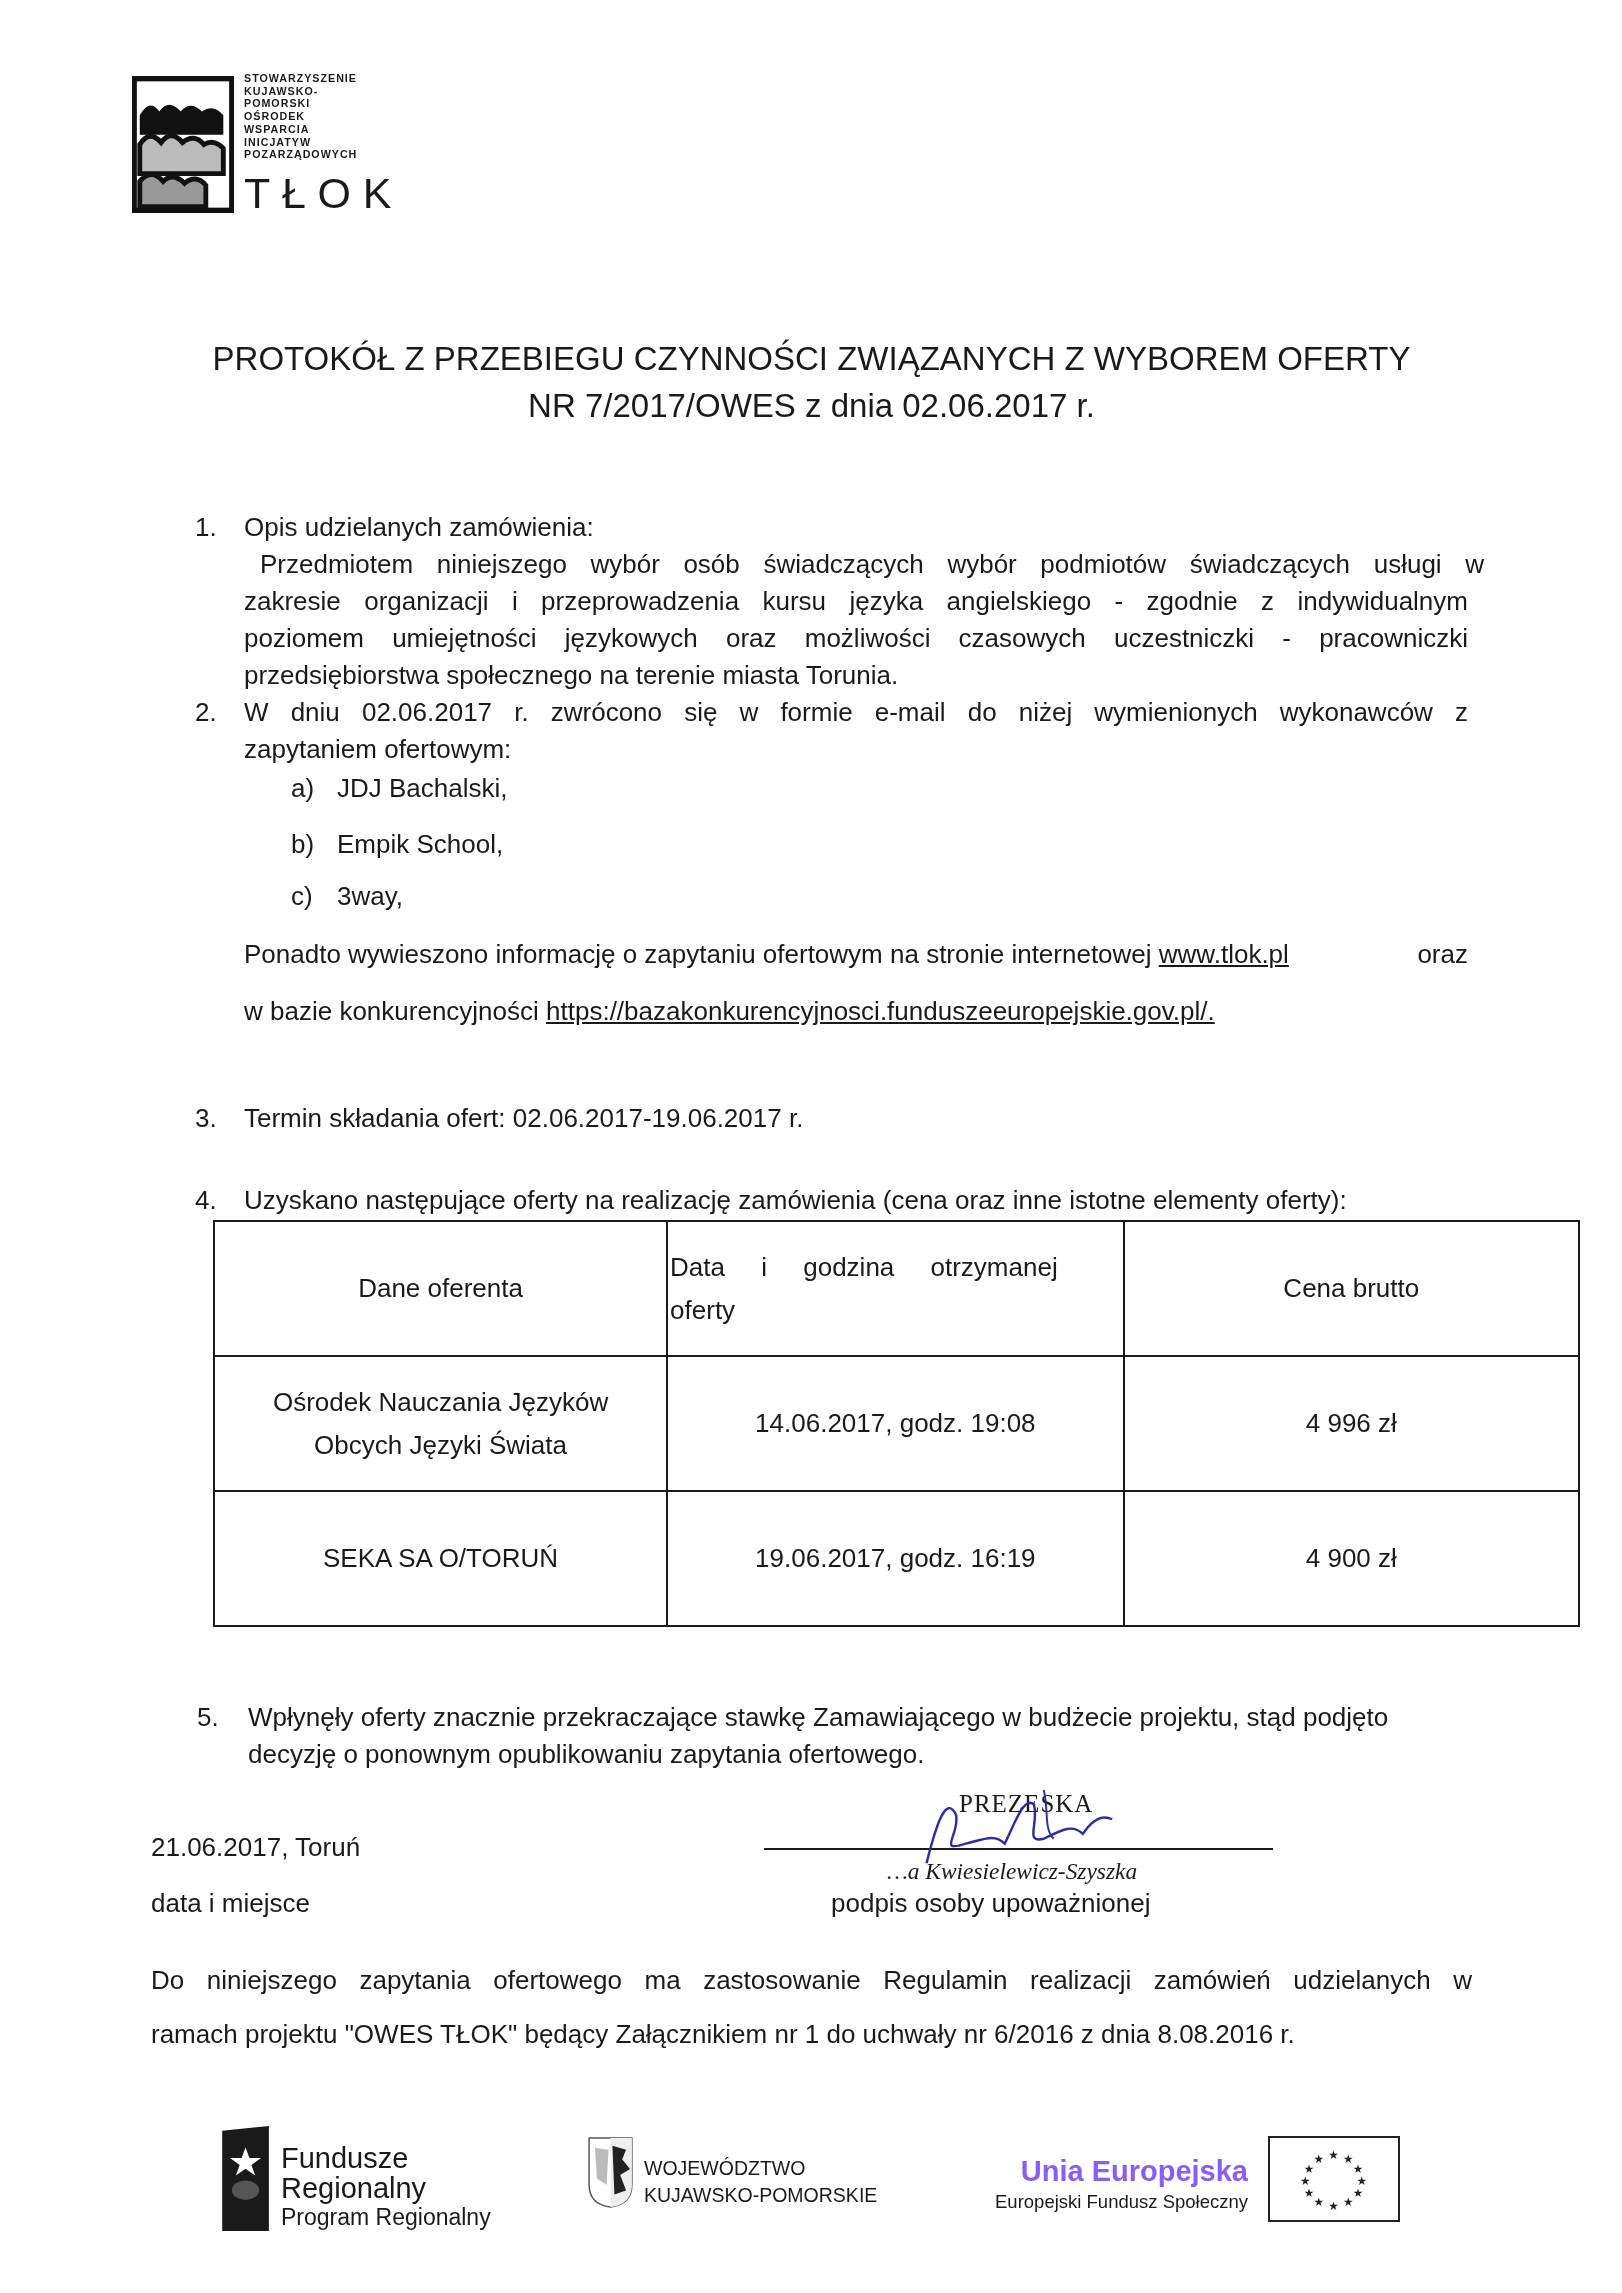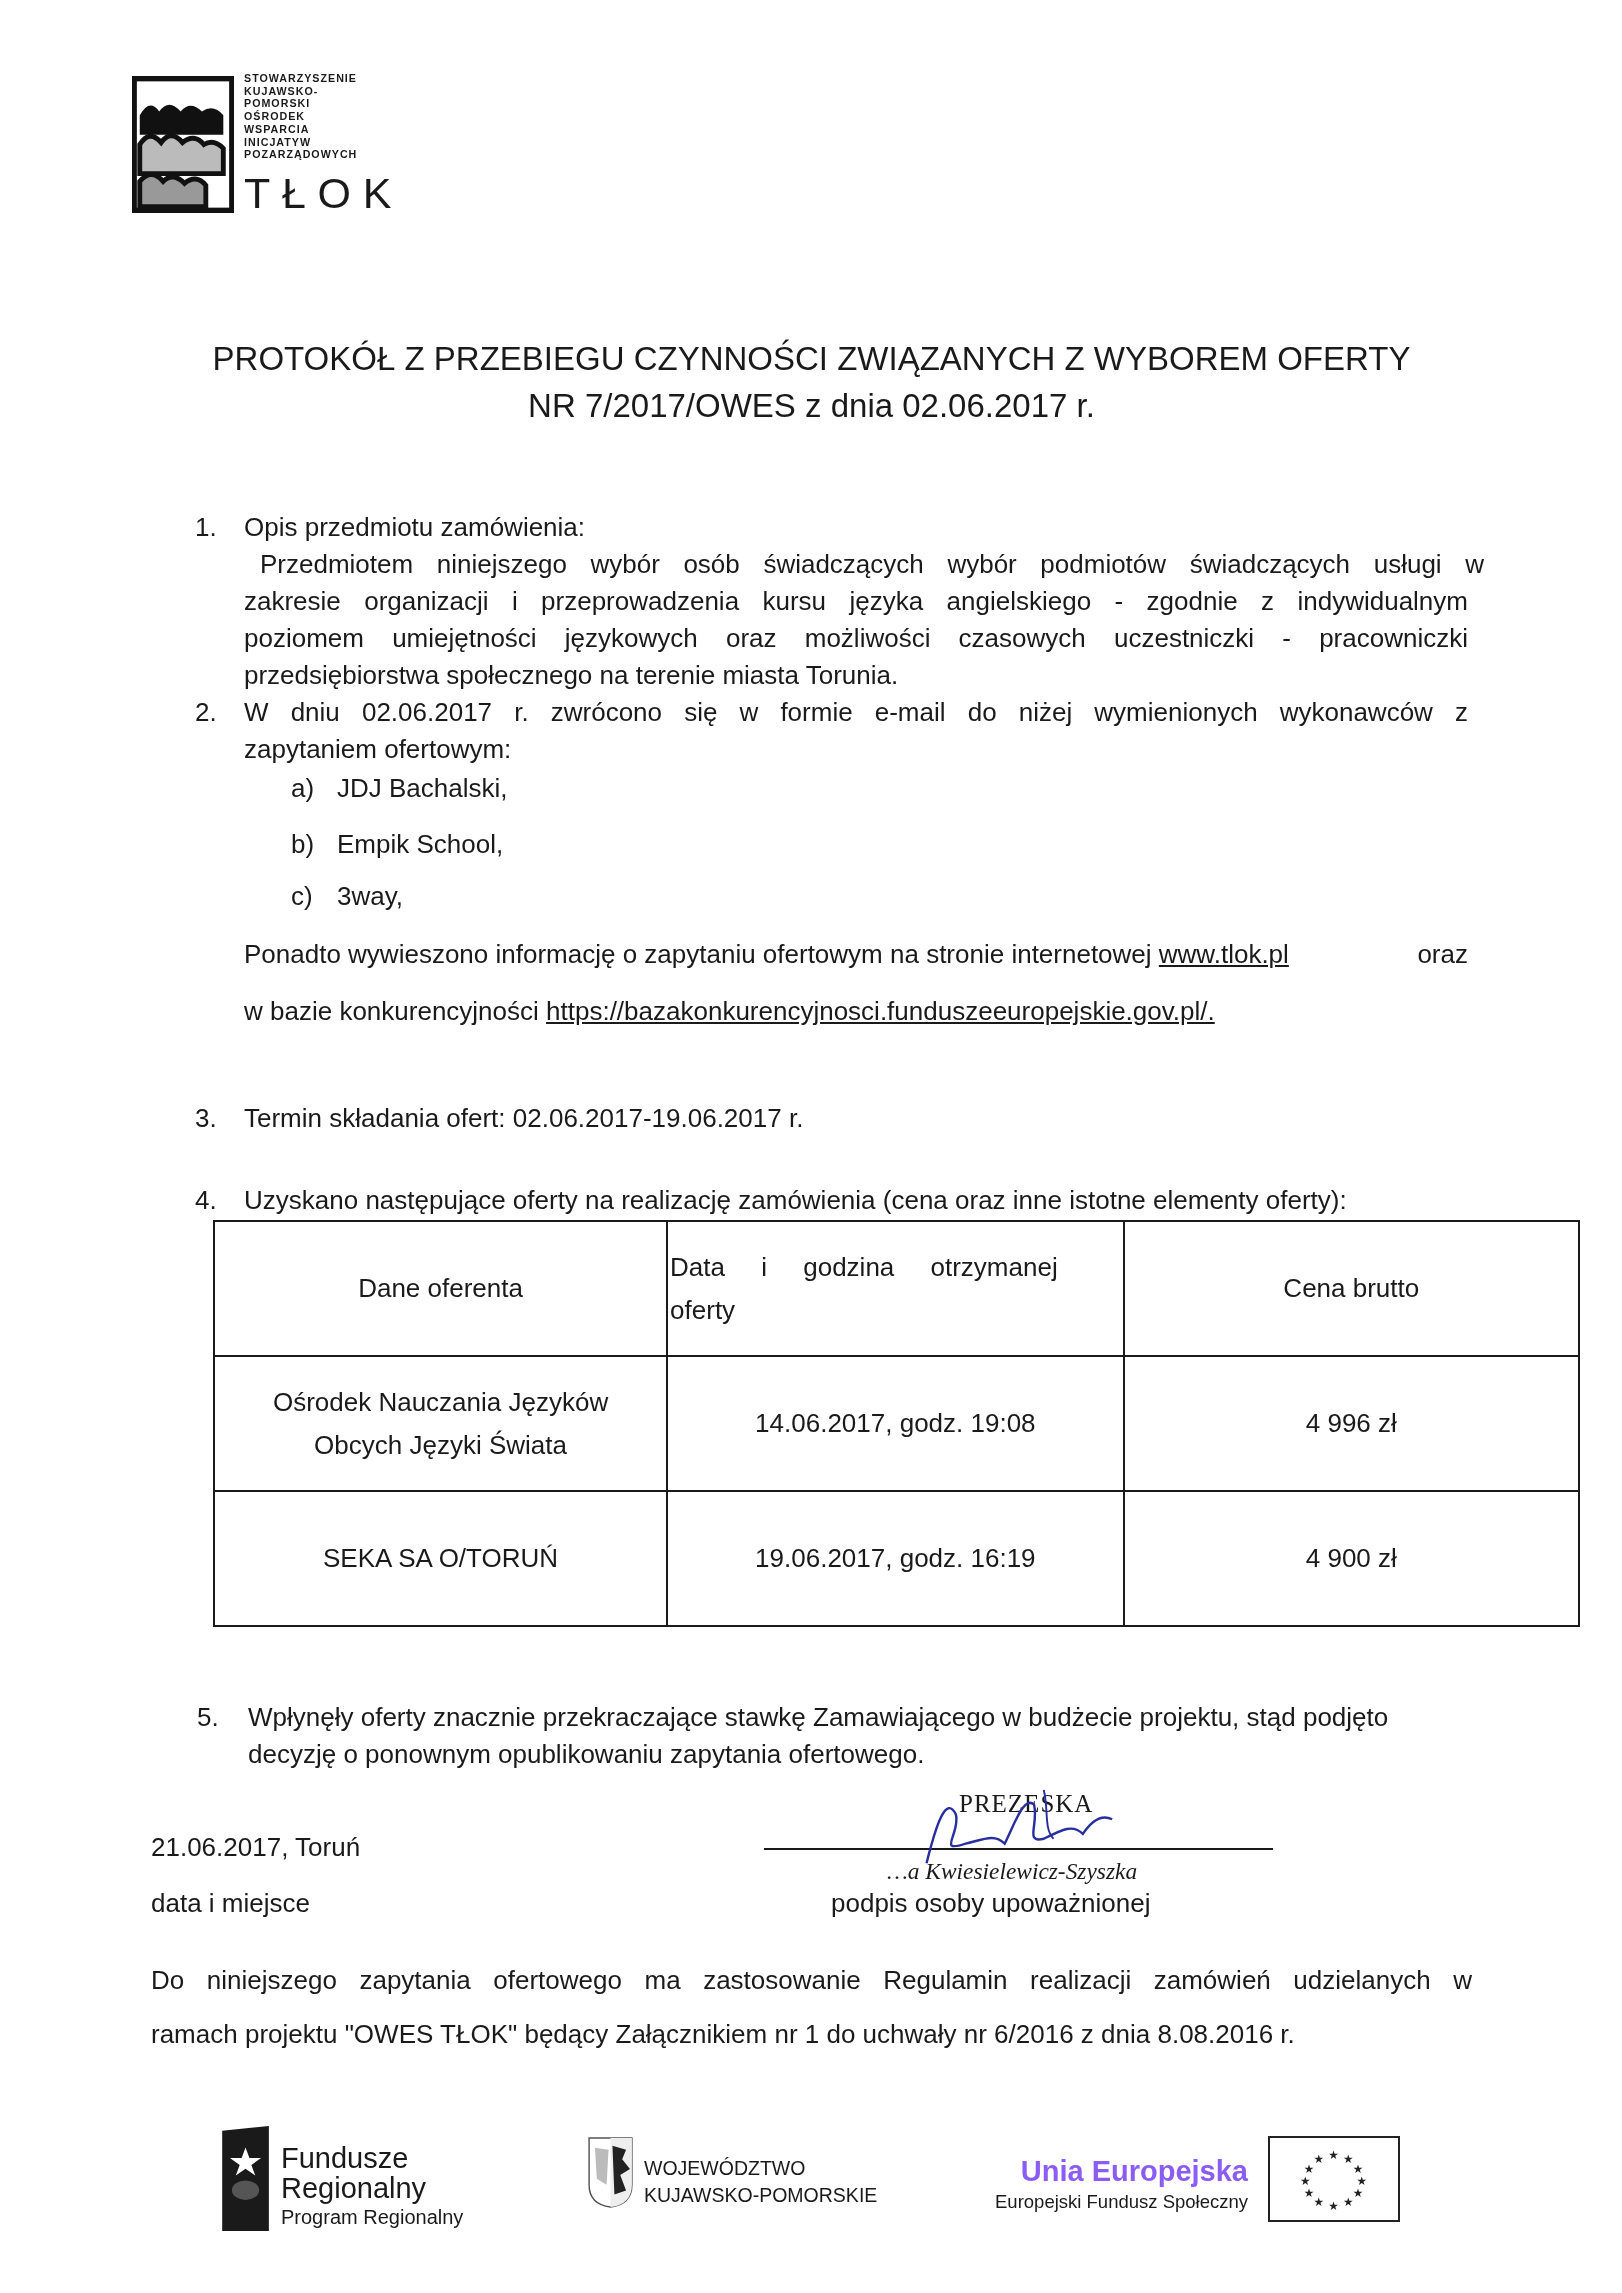--- a/index.html
+++ b/index.html
@@ -52,21 +52,21 @@
   <div>WSPARCIA</div>
   <div>INICJATYW</div>
   <div>POZARZĄDOWYCH</div>
 </div>
 <div class="abs logo-tlok">TŁOK</div>
 
 <div class="abs title" style="top:336px;">PROTOKÓŁ Z PRZEBIEGU CZYNNOŚCI ZWIĄZANYCH Z WYBOREM OFERTY</div>
 <div class="abs title" style="top:383px;">NR 7/2017/OWES z dnia 02.06.2017 r.</div>
 
 <div class="abs txt num" style="left:195px; top:509px;">1.</div>
-<div class="abs txt" style="left:244px; top:509px;">Opis przedmiotu zamówienia:</div>
+<div class="abs txt" style="left:244px; top:509px;">Opis udzielanych zamówienia:</div>
 <div class="abs txt just" style="left:260px; top:546px; width:1224px;">Przedmiotem niniejszego wybór osób świadczących wybór podmiotów świadczących usługi w</div>
 <div class="abs txt just" style="left:244px; top:583px; width:1224px;">zakresie organizacji i przeprowadzenia kursu języka angielskiego - zgodnie z indywidualnym</div>
 <div class="abs txt just" style="left:244px; top:620px; width:1224px;">poziomem umiejętności językowych oraz możliwości czasowych uczestniczki - pracowniczki</div>
 <div class="abs txt" style="left:244px; top:657px;">przedsiębiorstwa społecznego na terenie miasta Torunia.</div>
 
 <div class="abs txt num" style="left:195px; top:694px;">2.</div>
 <div class="abs txt just" style="left:244px; top:694px; width:1224px;">W dniu 02.06.2017 r. zwrócono się w formie e-mail do niżej wymienionych wykonawców z</div>
 <div class="abs txt" style="left:244px; top:731px;">zapytaniem ofertowym:</div>
 
 <div class="abs txt" style="left:291px; top:770px;">a)</div>
@@ -145,21 +145,21 @@
 <div class="abs" style="left:222px; top:2126px; width:49px; height:107px;">
   <svg width="49" height="107" viewBox="0 0 50 110">
     <path d="M0 5 L48 0 L48 108 L0 108 Z" fill="#1a1a1a"></path>
     <polygon points="24,22 28,33 40,33 30,40 34,51 24,44 14,51 18,40 8,33 20,33" fill="#fff"></polygon>
     <ellipse cx="24" cy="66" rx="14" ry="10" fill="#555"></ellipse>
   </svg>
 </div>
 <div class="abs" style="left:281px; top:2144px;">
   <div style="font-size:29px; line-height:29px;">Fundusze</div>
   <div style="font-size:29px; line-height:31px;">Regionalny</div>
-  <div style="font-size:20px; line-height:27px;">Program Regionalny</div>
+  <div style="font-size:23px; line-height:27px;">Program Regionalny</div>
 </div>
 
 <div class="abs" style="left:587px; top:2136px; width:47px; height:73px;">
   <svg width="47" height="73" viewBox="0 0 48 75">
     <path d="M2 2 L46 2 L46 50 Q46 70 24 73 Q2 70 2 50 Z" fill="#fff" stroke="#555" stroke-width="1.5"></path>
     <path d="M24 2 L46 2 L46 50 Q46 70 24 73 Z" fill="#eee"></path>
     <path d="M26 10 L40 14 L36 24 L44 34 L34 40 L40 56 L28 60 Z" fill="#222"></path>
     <path d="M8 12 L22 14 L20 50 L10 44 Z" fill="#bbb"></path>
   </svg>
 </div>

